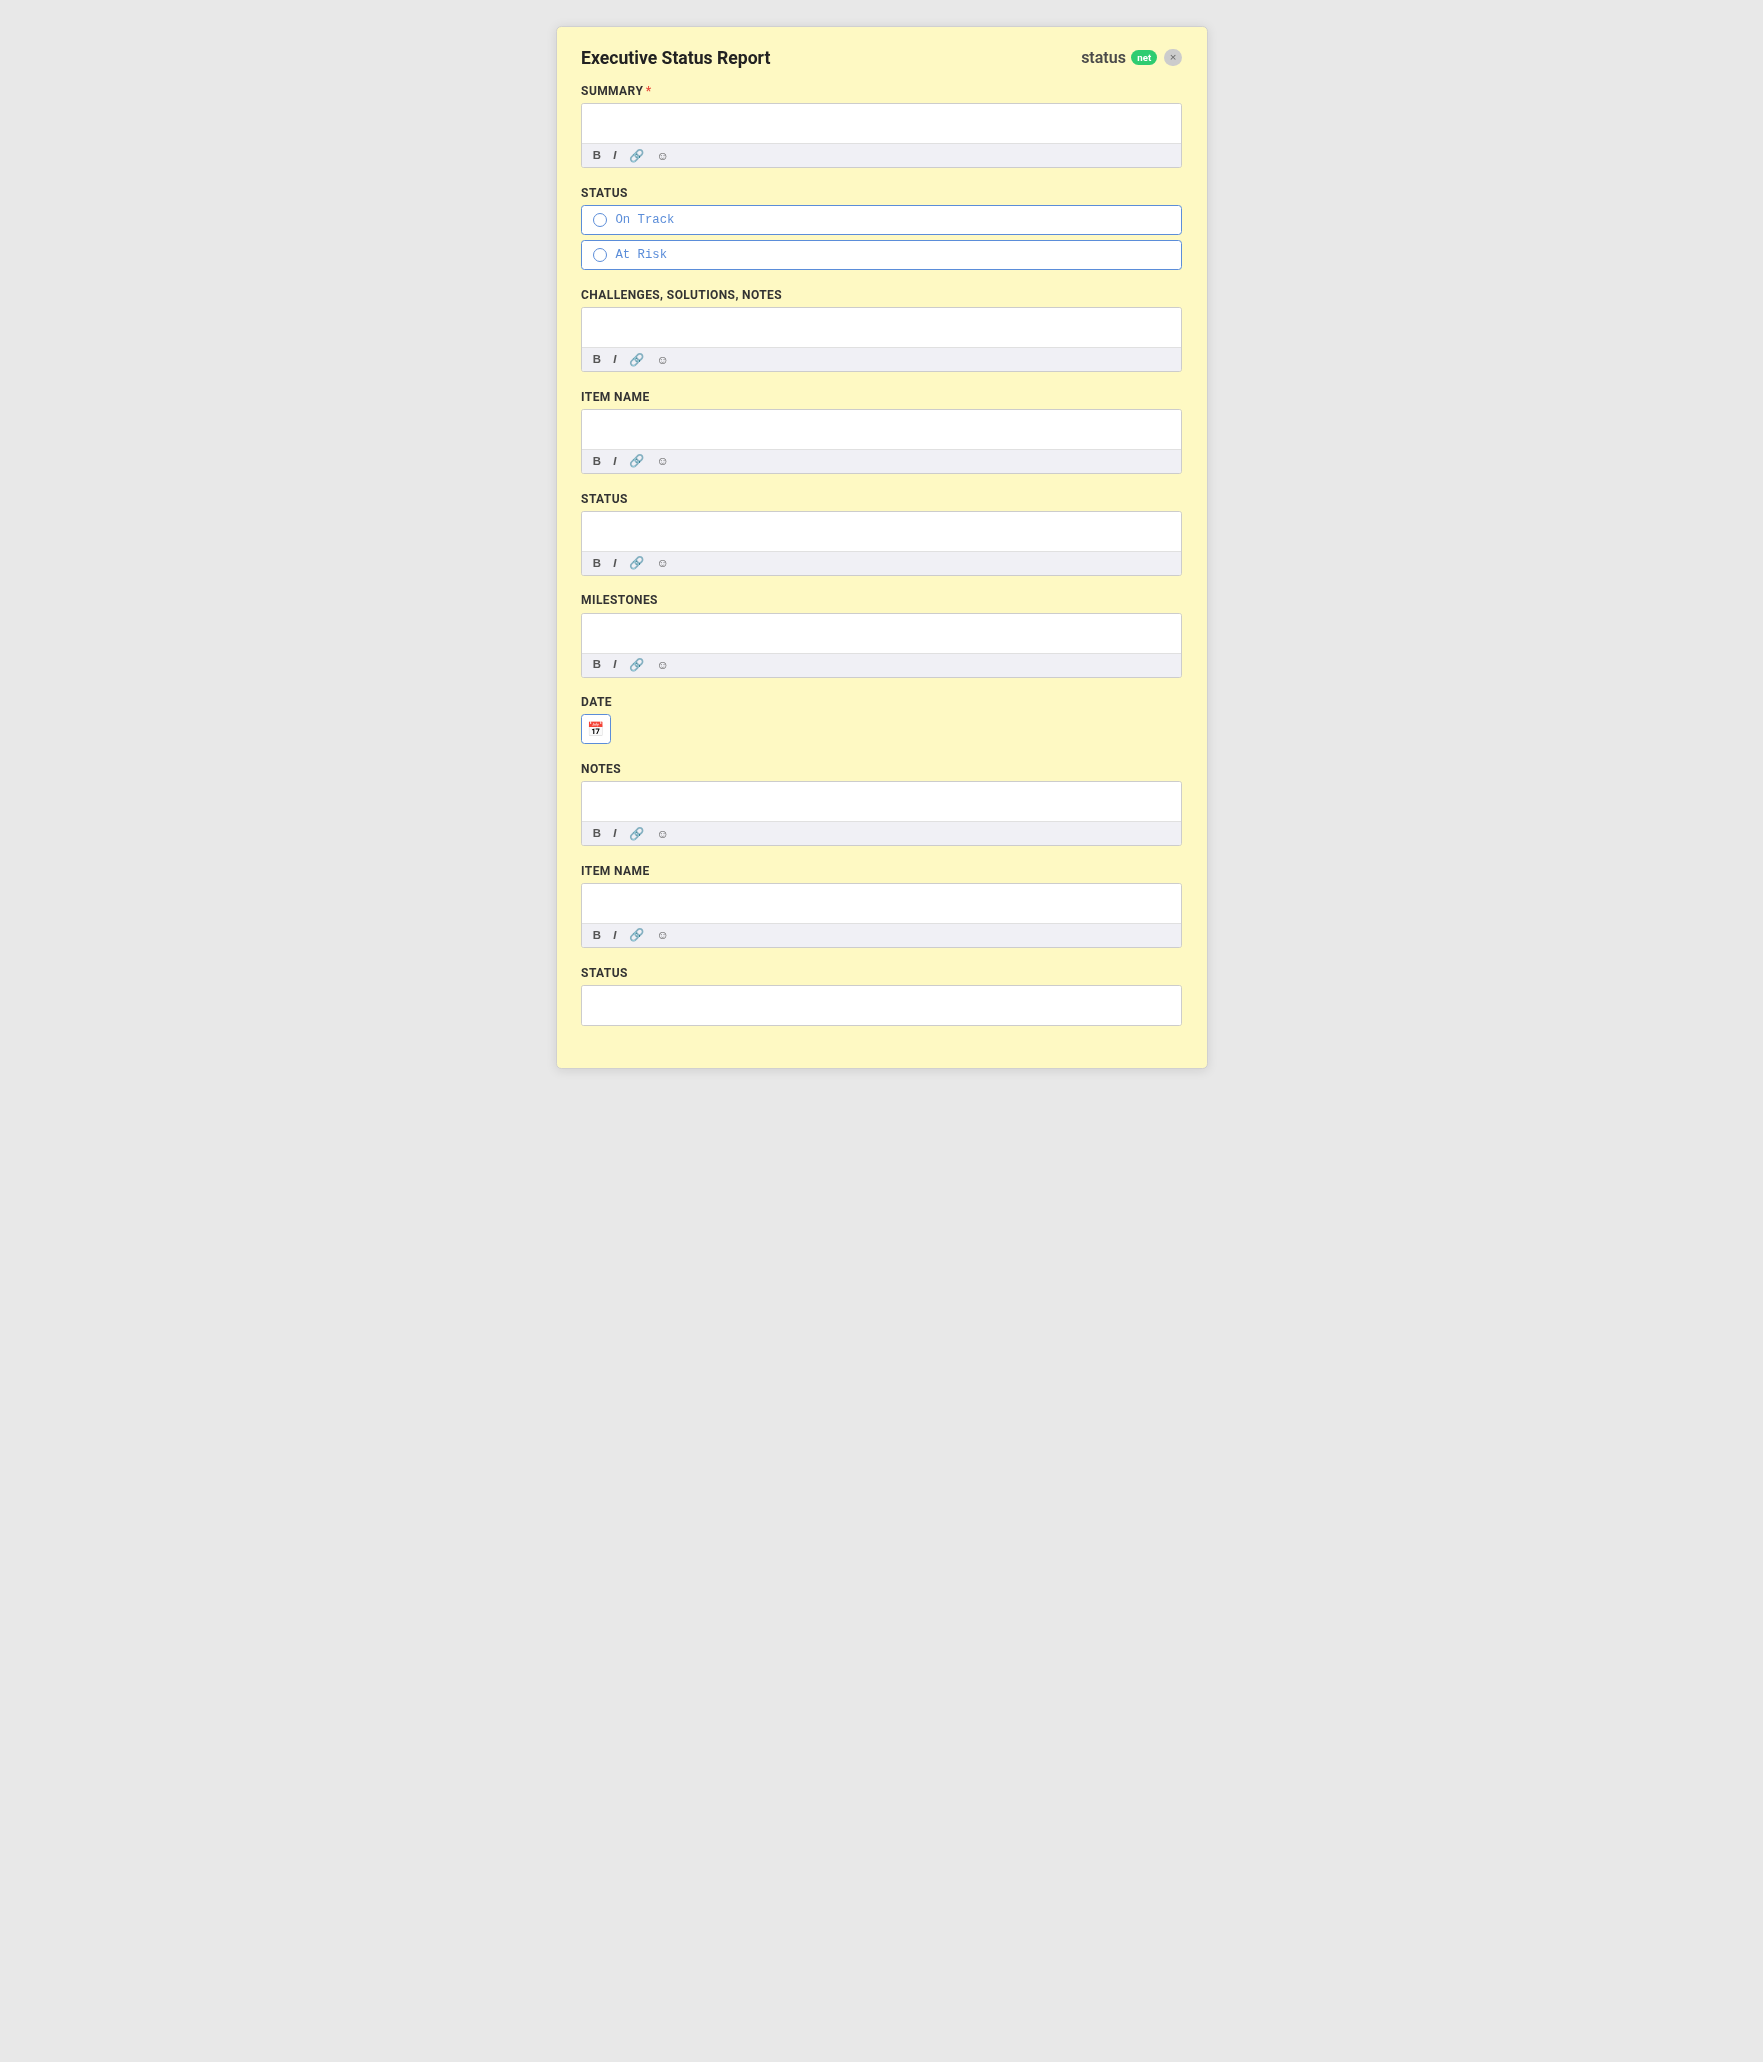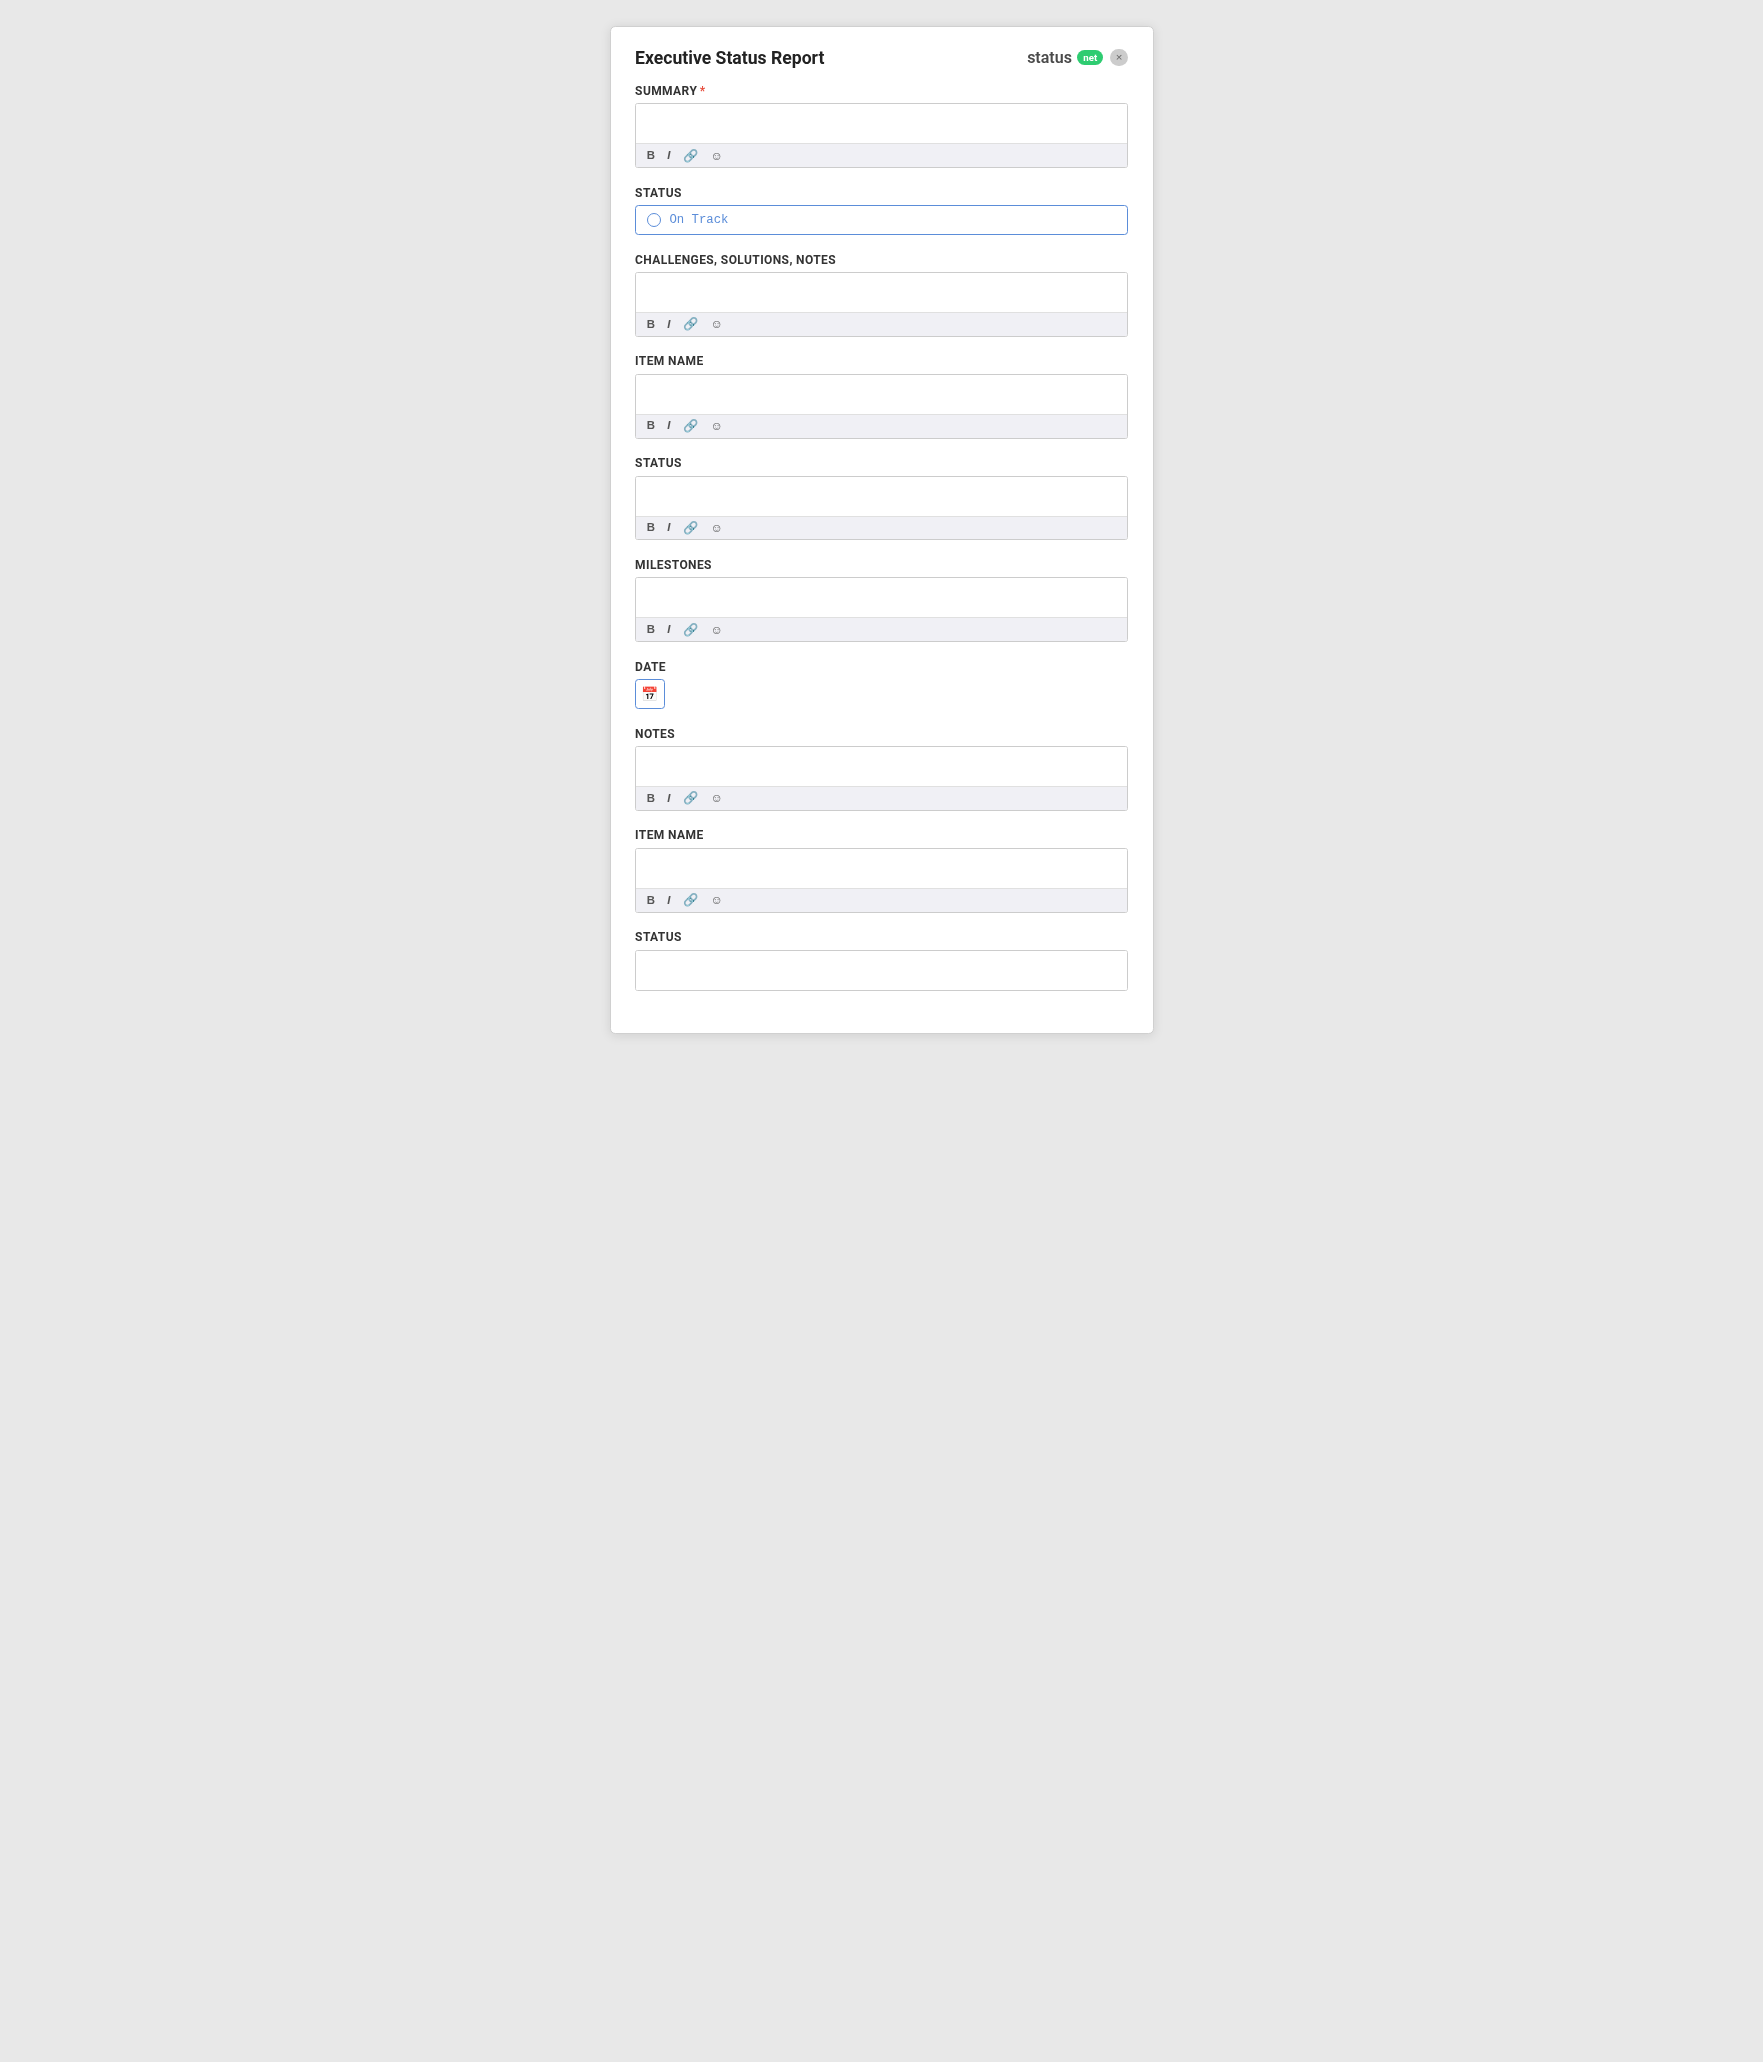--- a/index.html
+++ b/index.html
@@ -12,24 +12,24 @@
       background: #e8e8e8;
       font-family: -apple-system, BlinkMacSystemFont, 'Segoe UI', Roboto, sans-serif;
       display: flex;
       justify-content: center;
       align-items: flex-start;
       min-height: 100vh;
       padding: 26px 17.6px;
     }
 
     .modal-container {
-      background: #ffffff;
+      background: #fef9c3;
       border: 0.9px solid #d0d0d0;
       border-radius: 5.3px;
-      width: 544px;
+      width: 652px;
       padding: 21px 24.6px 24.6px 24.6px;
       position: relative;
       box-shadow: 0 1.8px 10.5px rgba(0,0,0,0.1);
     }
 
     .modal-header {
       display: flex;
       justify-content: space-between;
       align-items: flex-start;
       margin-bottom: 16px;
@@ -240,20 +240,24 @@
     </div>
   </div>
 
   <div class="field-section">
     <div class="field-label">STATUS</div>
     <div class="radio-options">
       <label class="radio-option">
         <div class="radio-circle"></div>
         <span class="radio-label-text">On Track</span>
       </label>
+      <label class="radio-option">
+        <div class="radio-circle"></div>
+        <span class="radio-label-text">At Risk</span>
+      </label>
     </div>
   </div>
 
   <div class="field-section">
     <div class="field-label">CHALLENGES, SOLUTIONS, NOTES</div>
     <div class="editor-container">
       <textarea class="editor-area" style=""></textarea>
       <div class="editor-toolbar">
         <button class="toolbar-btn">B</button>
         <button class="toolbar-btn toolbar-btn-italic">I</button>

